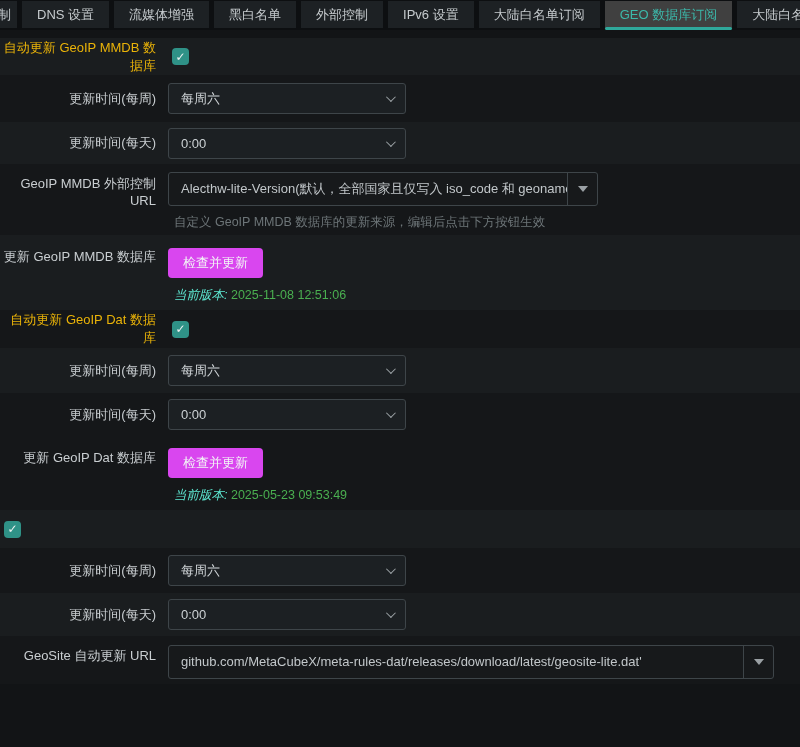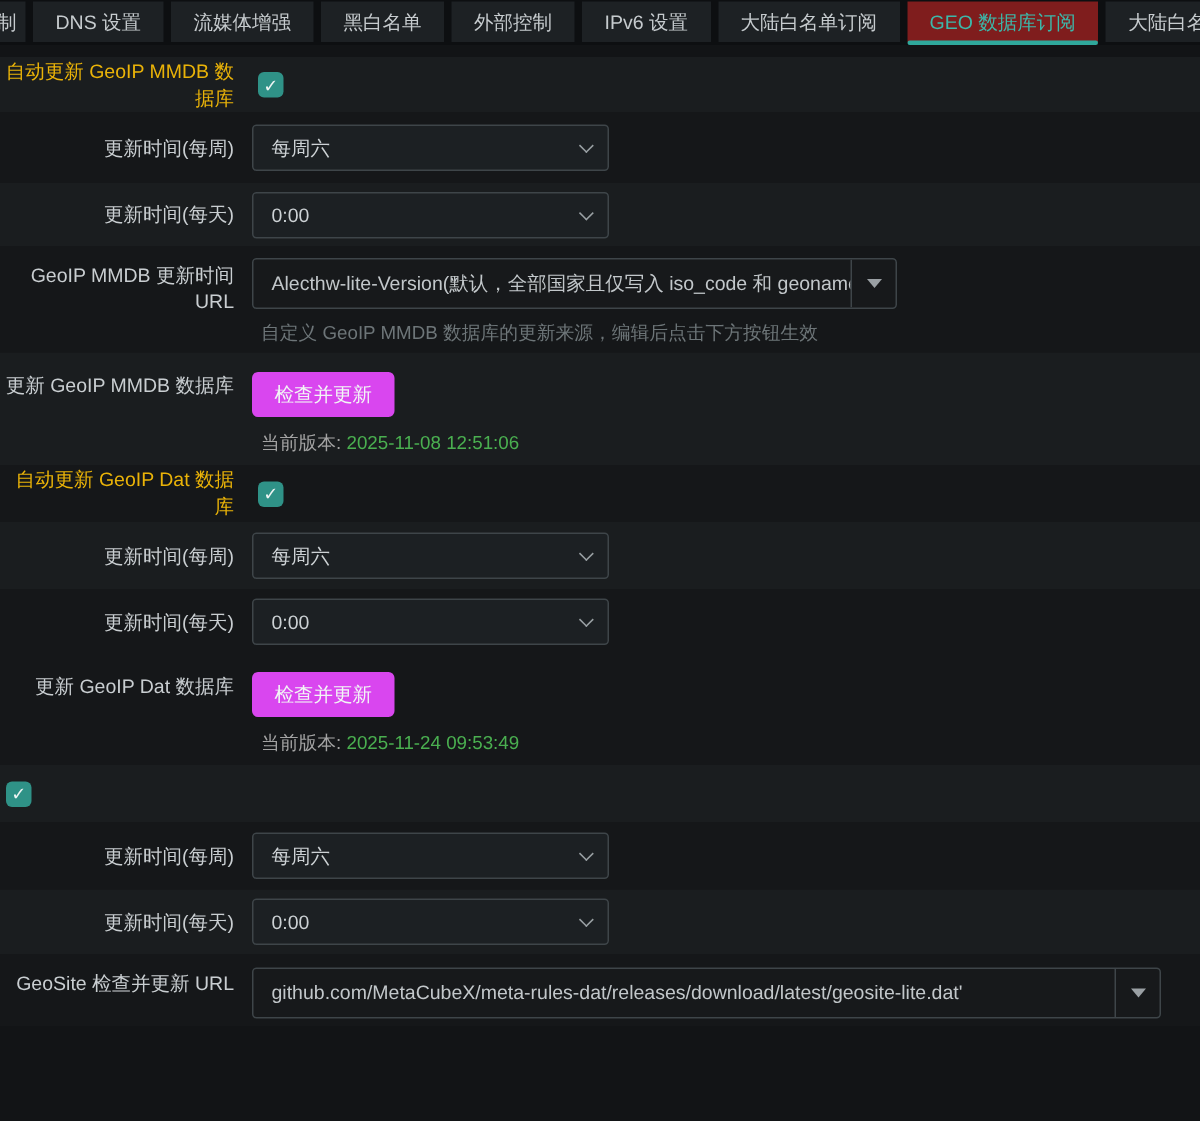--- a/index.html
+++ b/index.html
@@ -26,21 +26,21 @@
     display:flex;
     align-items:center;
     padding:0 15px;
     white-space:nowrap;
     cursor:pointer;
     position:relative;
     font-size:13px;
   }
   .tab.partial { padding:0 6px; margin-left:-8px; }
   .tab.active {
-    background:#7f1d1d;
+    background:#404040;
     color:#3cb8aa;
   }
   .tab.active::after {
     content:"";
     position:absolute;
     left:0; right:0; bottom:-2px;
     height:3px;
     background:#2fa89b;
     border-radius:2px;
   }
@@ -142,21 +142,21 @@
     padding:0 15px;
     font-size:13px;
     font-family:inherit;
     cursor:pointer;
     align-self:flex-start;
   }
   .version {
     padding:9px 0 0 6px;
     font-size:12.5px;
   }
-  .version .vlabel { color:#a3a3a3; }
+  .version .vlabel { color:#5eead4;font-style:italic; }
   .version .vvalue { color:#4aaf50; }
 </style>
 </head>
 <body>
 
 <div class="tabbar">
   <div class="tab partial">制</div>
   <div class="tab">DNS 设置</div>
   <div class="tab">流媒体增强</div>
   <div class="tab">黑白名单</div>
@@ -199,21 +199,21 @@
         <div class="ctrl-line">
       <div class="select">
         <span>0:00</span>
         <span class="chevron-down"></span>
       </div>
     </div>
       </div>
   </div>
 
   <div class="row dark" style="height:71px">
-    <div class="label" style="align-self:flex-start;padding-top:11px">GeoIP MMDB 更新时间 URL</div>
+    <div class="label" style="align-self:flex-start;padding-top:11px">GeoIP MMDB 外部控制 URL</div>
     <div class="ctrl" style="justify-content:flex-start;padding-top:3px">
       <div class="combo mid">
         <div class="combo-text">Alecthw-lite-Version(默认，全部国家且仅写入 iso_code 和 geoname_id)</div>
         <div class="combo-arrow">
           <span class="triangle-down"></span>
         </div>
       </div>
       <div class="desc">自定义 GeoIP MMDB 数据库的更新来源，编辑后点击下方按钮生效</div>
     </div>
   </div>
@@ -264,21 +264,21 @@
       </div>
   </div>
 
 
   <div class="row dark" style="height:74px">
     <div class="label" style="align-self:flex-start;padding-top:13px">更新 GeoIP Dat 数据库</div>
     <div class="ctrl" style="justify-content:flex-start;padding-top:6px">
       <button class="btn">检查并更新</button>
       <div class="version">
         <span class="vlabel">当前版本:</span>
-        <span class="vvalue">2025-11-24 09:53:49</span>
+        <span class="vvalue">2025-05-23 09:53:49</span>
       </div>
     </div>
   </div>
 
   <div class="row light" style="height:38px">
     <div class="ctrl">
         <div class="ctrl-line">
       <div class="checkbox">
         <span class="checkmark-icon"></span>
       </div>
@@ -304,21 +304,21 @@
         <div class="ctrl-line">
       <div class="select">
         <span>0:00</span>
         <span class="chevron-down"></span>
       </div>
     </div>
       </div>
   </div>
 
   <div class="row dark" style="height:48px">
-    <div class="label" style="align-self:flex-start;padding-top:11px">GeoSite 检查并更新 URL</div>
+    <div class="label" style="align-self:flex-start;padding-top:11px">GeoSite 自动更新 URL</div>
     <div class="ctrl" style="justify-content:flex-start;padding-top:3px">
       <div class="combo wide">
         <div class="combo-text right">'github.com/MetaCubeX/meta-rules-dat/releases/download/latest/geosite-lite.dat</div>
         <div class="combo-arrow">
           <span class="triangle-down"></span>
         </div>
       </div>
     </div>
   </div>
 

